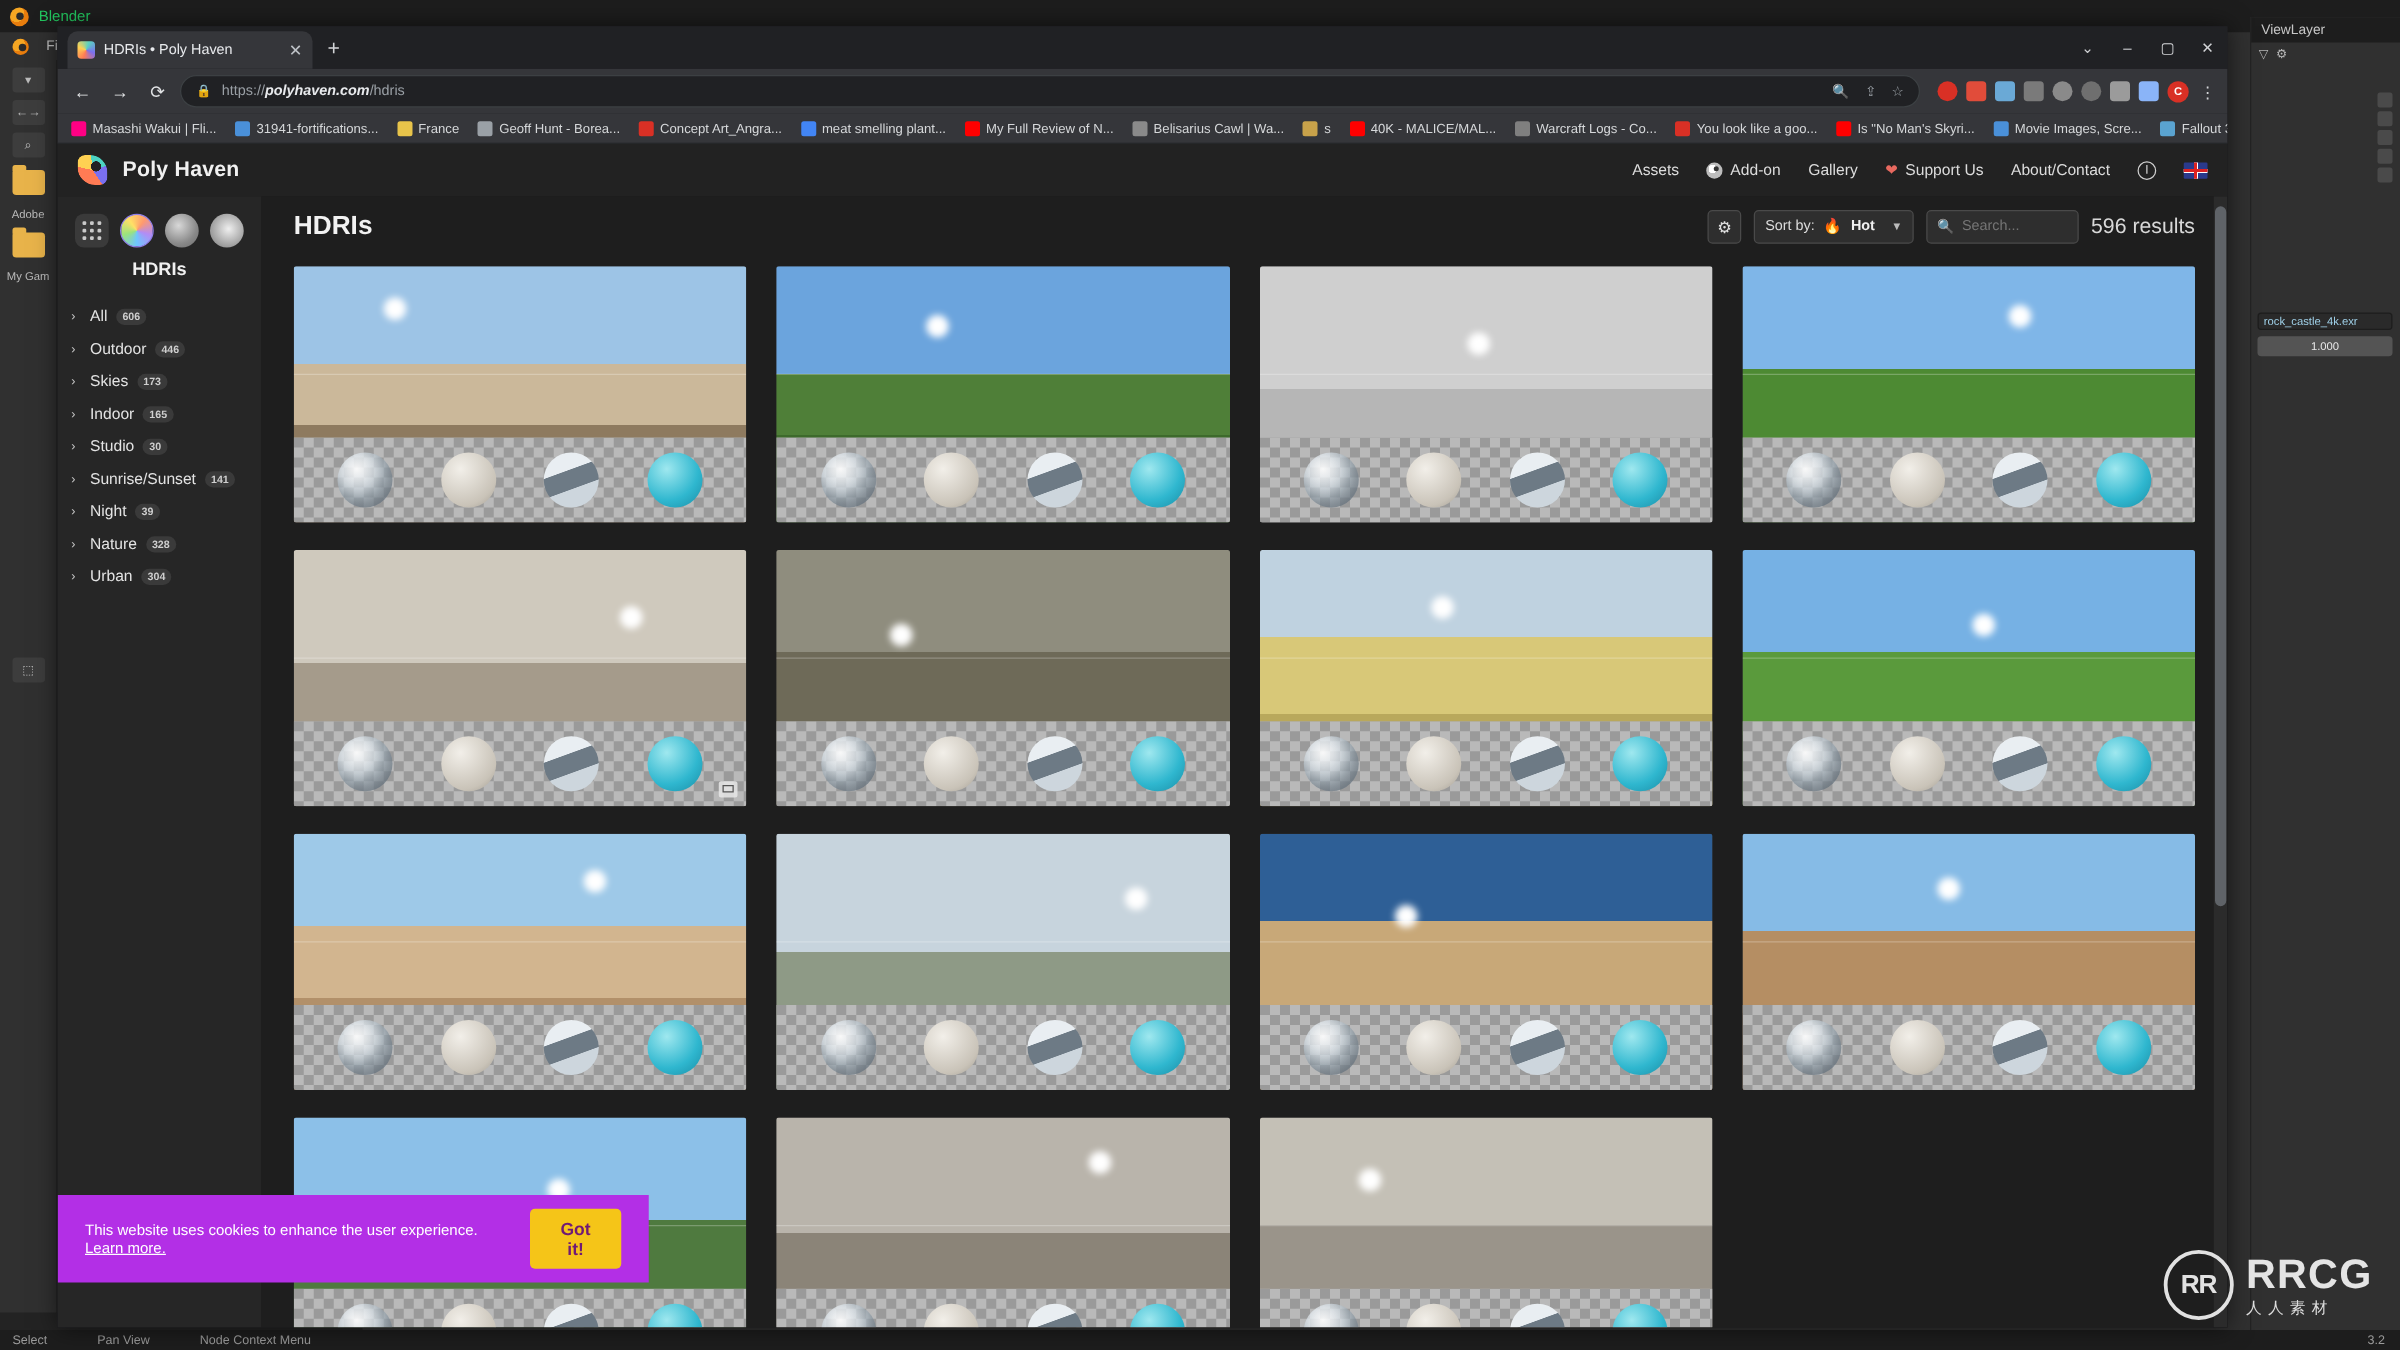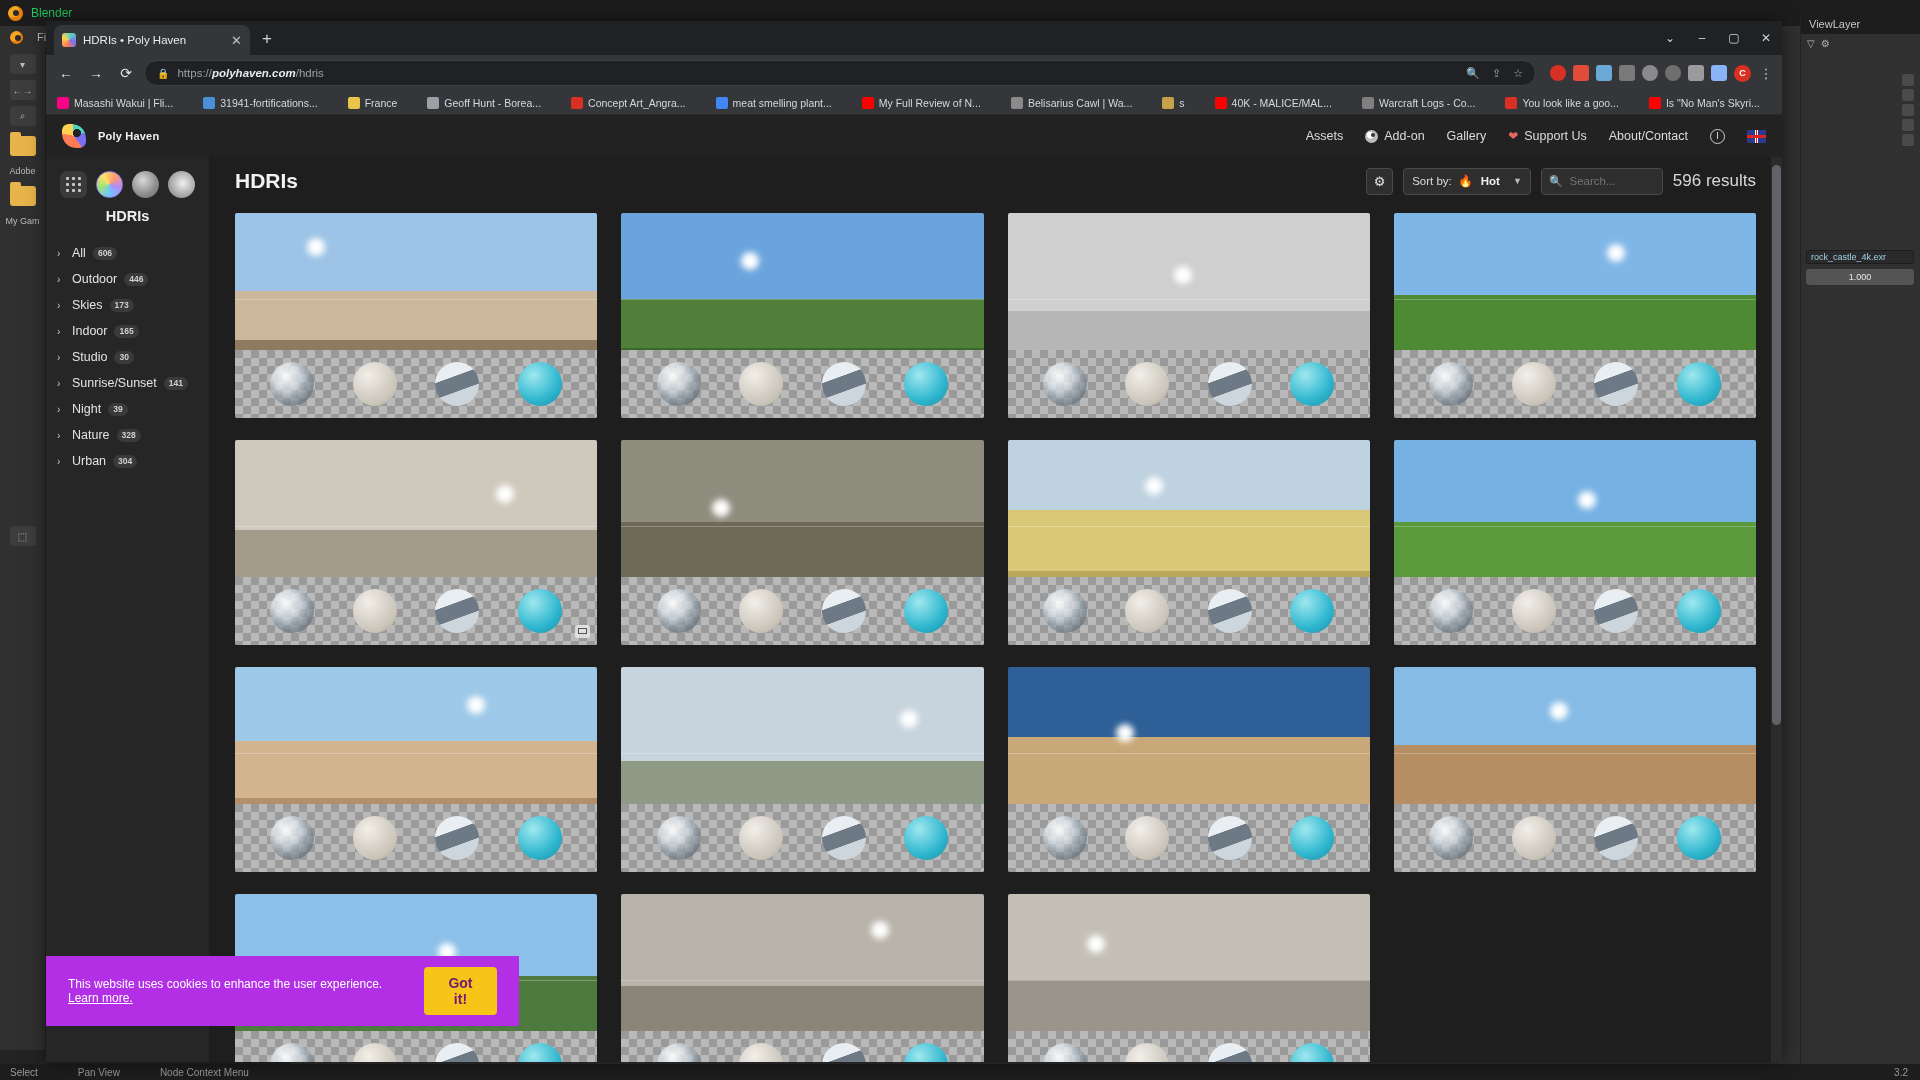--- a/index.html
+++ b/index.html
@@ -131,41 +131,41 @@
   .omni-right { margin-left: auto; display: flex; align-items: center; gap: 12px; color:#9aa0a6; font-size:11px; }
   .ext-area { display: flex; align-items: center; gap: 7px; padding-left: 8px; }
   .ext { width: 16px; height: 16px; border-radius: 3px; background:#5f6368; flex:none; }
   .avatar-badge {
     width: 17px; height: 17px; border-radius: 50%; background: #d93025; color:#fff;
     font-size: 9px; display:flex; align-items:center; justify-content:center; font-weight:700;
   }
   .kebab { color:#d2d4d7; font-size: 13px; width: 16px; text-align:center; }
 
   .bookmarks {
-    height: 24px; background: #35363a; display: flex; align-items: center; gap: 20px;
+    height: 24px; background: #35363a; display: flex; align-items: center; gap: 5px;
     padding: 0 6px; overflow: hidden; border-bottom: 1px solid #2a2b2e;
   }
   .bm { display: flex; align-items: center; gap: 5px; padding: 2px 5px; border-radius: 4px; flex: none; }
   .bm-ico { width: 12px; height: 12px; border-radius: 2px; flex: none; }
   .bm-label { color: #d6d8da; font-size: 10.5px; white-space: nowrap; }
 
   
   .page { position: relative; height: calc(100% - 94px); background: #1e1e1e; overflow: hidden; }
   .ph-header {
     height: 42px; background: #222222; display: flex; align-items: center; padding: 0 16px;
     position: relative; z-index: 4;
   }
   .ph-logo {
     width: 24px; height: 24px; flex: none;
     background: conic-gradient(from 210deg,#ff7b54 0 20%,#ffd152 20% 40%,#4cd3c2 40% 62%,#7a6ff0 62% 82%,#ff7b54 82% 100%);
     -webkit-mask: radial-gradient(circle at 62% 38%, transparent 0 19%, #000 20%);
             mask: radial-gradient(circle at 62% 38%, transparent 0 19%, #000 20%);
     border-radius: 6px 14px 6px 14px;
   }
-  .ph-brand { color: #f1f1f1; font-size: 11px; font-weight: 700; margin-left: 12px; letter-spacing:.2px; }
+  .ph-brand { color: #f1f1f1; font-size: 17px; font-weight: 700; margin-left: 12px; letter-spacing:.2px; }
   .ph-nav { margin-left: auto; display: flex; align-items: center; gap: 22px; }
   .ph-nav a { color: #dcdcdc; font-size: 12.5px; text-decoration: none; display:flex; align-items:center; gap:6px;text-align:right; }
   .ph-heart { color: #e8695f; font-size: 12px; }
   .blender-ico { width:13px;height:13px;border-radius:50%;
     background: radial-gradient(circle at 40% 40%, #fff 0 30%, #bdbdbd 31% 100%); position:relative;}
   .blender-ico::after{content:"";position:absolute;inset:3px 3px auto auto;width:4px;height:4px;border-radius:50%;background:#333;}
   .login-ico { width:15px;height:15px;border:1.6px solid #cfcfcf;border-radius:50%; position:relative; }
   .login-ico::after{content:"";position:absolute;left:5.5px;top:2.5px;width:1.6px;height:7px;background:#cfcfcf;}
   .flag { width: 19px; height: 13px; background: linear-gradient(#2a3a8c 0 100%); position: relative; border-radius:1px; }
   .flag::before { content:""; position:absolute; inset:0;
@@ -775,14 +775,21 @@
         <div class="cookie-text">
           <span>This website uses cookies to enhance the user experience.</span>
           <a href="#">Learn more.</a>
         </div>
         <button class="cookie-btn">Got it!</button>
       </div>
 
     </div>
   </div>
 
+  <div class="watermark">
+    <div class="wm-circle">RR</div>
+    <div>
+      <div class="wm-main">RRCG</div>
+      <div class="wm-sub">人人素材</div>
+    </div>
+  </div>
 
 </div>
 
 </body></html>

